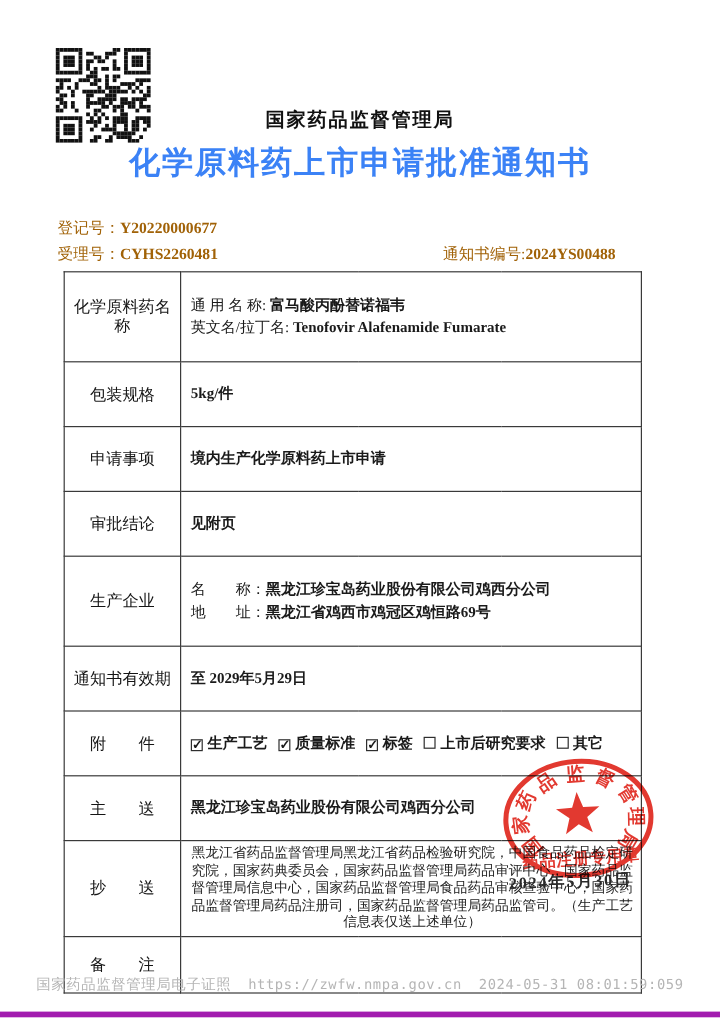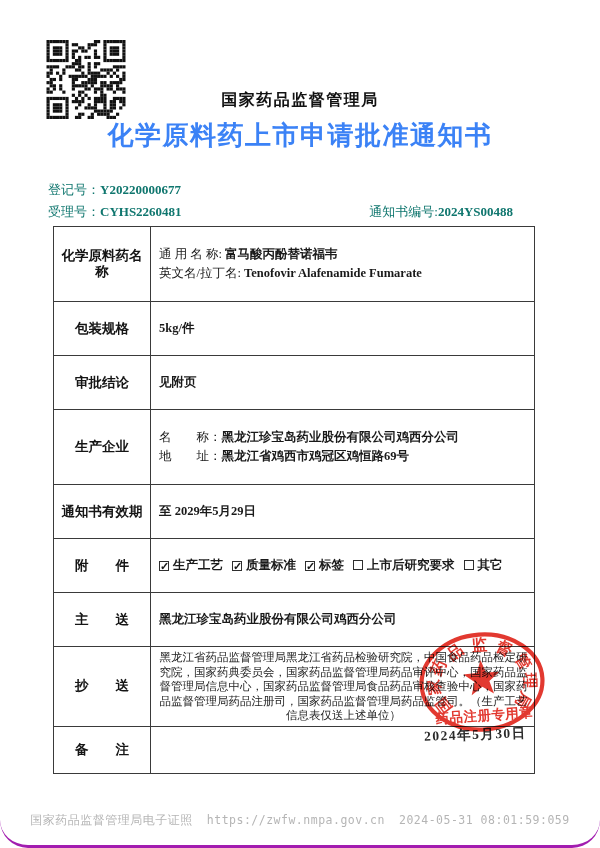--- a/index.html
+++ b/index.html
@@ -1,44 +1,44 @@
 <!DOCTYPE html>
 <html><head>
 <meta charset="utf-8">
 <style>
   * { margin:0; padding:0; box-sizing:border-box; }
   html,body { background:#fff; }
   .page {
     position:relative; width:600px; height:848px; background:#ffffff;
     font-family:"Liberation Serif","DejaVu Serif",serif; color:#1c1c1c;
-    overflow:hidden; border-bottom:3px solid #a21caf;border-radius:28px;
+    overflow:hidden; border-bottom:5px solid #a21caf;
   }
   .qr { position:absolute; left:44px; top:40px; width:84px; height:79px; }
   .agency {
     position:absolute; left:0; top:90px; width:100%; text-align:center;
     font-family:"Liberation Sans","DejaVu Sans",sans-serif;
     font-size:16px; font-weight:700; letter-spacing:1.5px; color:#111;
   }
   .doc-title {
     position:absolute; left:0; top:118px; width:100%; text-align:center;
     font-size:26px; font-weight:600; letter-spacing:1.5px; color:#3b82f6;
   }
-  .meta-line { position:absolute; font-size:13px; color:#0f766e; }
+  .meta-line { position:absolute; font-size:13px; color:#a16207; }
   .meta-line b { font-weight:700; }
   .m1 { left:48px; top:181px; }
   .m2 { left:48px; top:203px; }
   .m3 { right:87px; top:203px; }
   table.approval {
     position:absolute; left:53px; top:226px; width:481px;
     border-collapse:collapse; table-layout:fixed;
     border:1.5px solid #3a3a3a;
   }
   table.approval td { border:1px solid #3a3a3a; overflow:hidden; }
   td.lbl {
-    text-align:center; font-weight:700; font-size:13.5px;
+    text-align:center; font-weight:400; font-size:13.5px;
     line-height:16px; padding:2px 2px; color:#151515;
   }
   td.val { padding:18px 8px; font-size:12.5px; font-weight:600; color:#1a1a1a; }
   td.val .plain { font-weight:400; }
   td.val b { font-weight:700; }
   .two-line { line-height:19px; }
   tr.r1  td { height:41px; } tr.r2  td { height:38px; } tr.r3  td { height:37px; }
   tr.r4  td { height:38px; } tr.r5  td { height:37px; } tr.r6  td { height:50px; }
   tr.r7  td { height:41px; } tr.r8  td { height:32px; } tr.r9  td { height:40px; }
   tr.r10 td { height:68px;text-align:center; } tr.r11 td { height:47px; }
@@ -406,20 +406,24 @@
       <td class="lbl">化学原料药名称</td>
       <td class="val two-line" colspan="3">
         <div><span class="plain">通 用 名 称: </span><b>富马酸丙酚替诺福韦</b></div>
         <div><span class="plain">英文名/拉丁名: </span><b>Tenofovir Alafenamide Fumarate</b></div>
       </td>
     </tr>
     <tr class="r3">
       <td class="lbl">包装规格</td>
       <td class="val" colspan="3">5kg/件</td>
     </tr>
+    <tr class="r4">
+      <td class="lbl">申请事项</td>
+      <td class="val" colspan="3">境内生产化学原料药上市申请</td>
+    </tr>
     <tr class="r5">
       <td class="lbl">审批结论</td>
       <td class="val" colspan="3">见附页</td>
     </tr>
     <tr class="r6">
       <td class="lbl">生产企业</td>
       <td class="val two-line" colspan="3">
         <div><span class="plain">名　　称：</span><b>黑龙江珍宝岛药业股份有限公司鸡西分公司</b></div>
         <div><span class="plain">地　　址：</span><b>黑龙江省鸡西市鸡冠区鸡恒路69号</b></div>
       </td>

